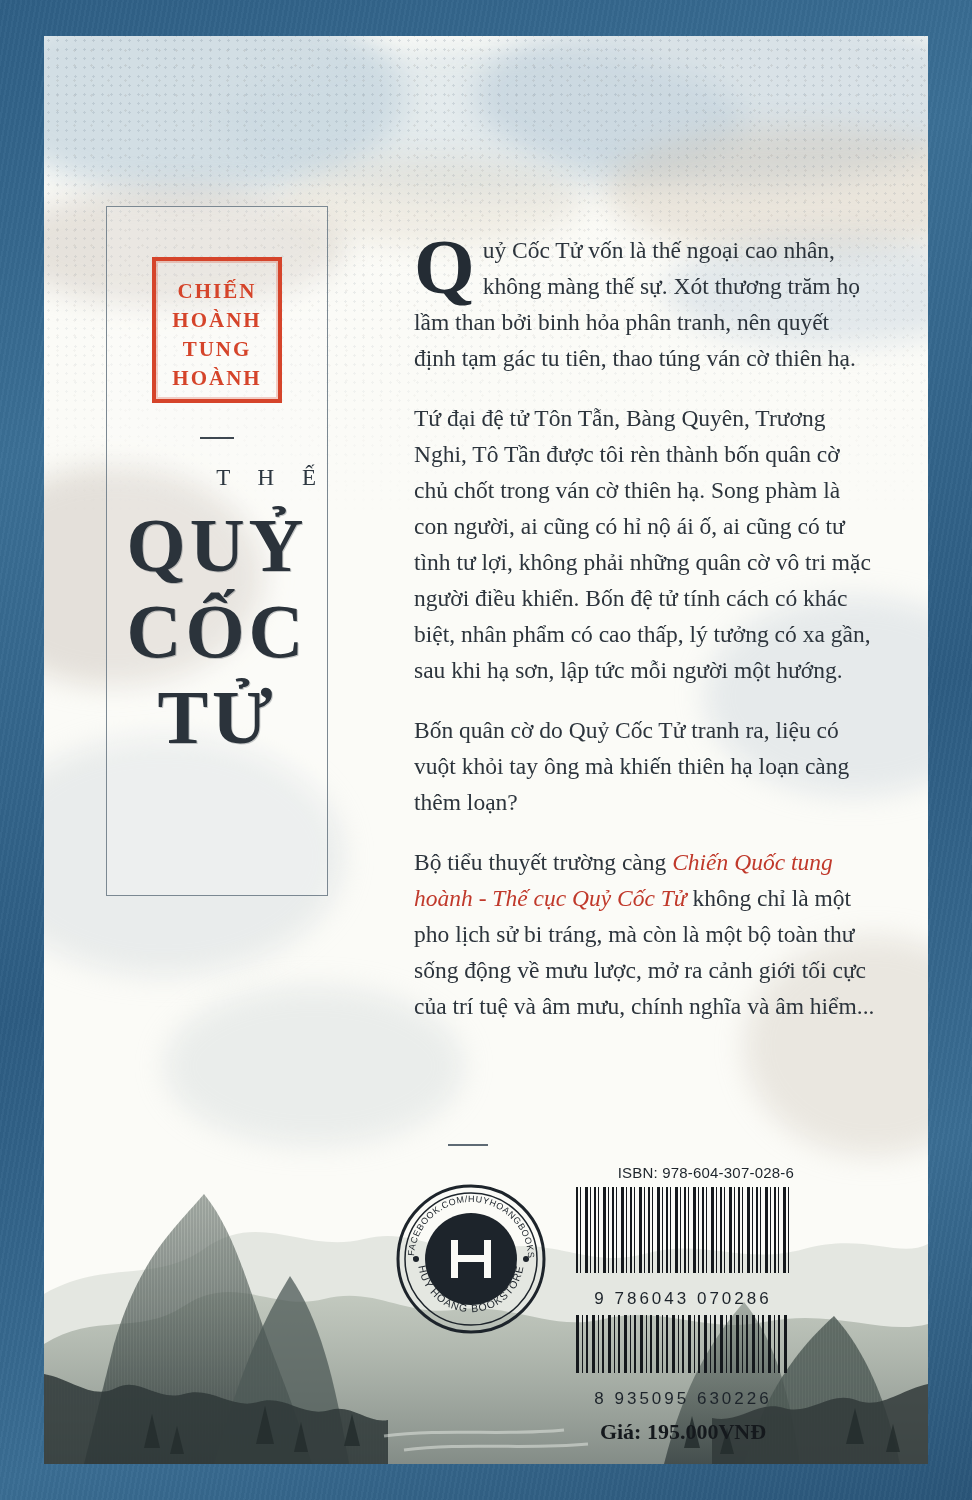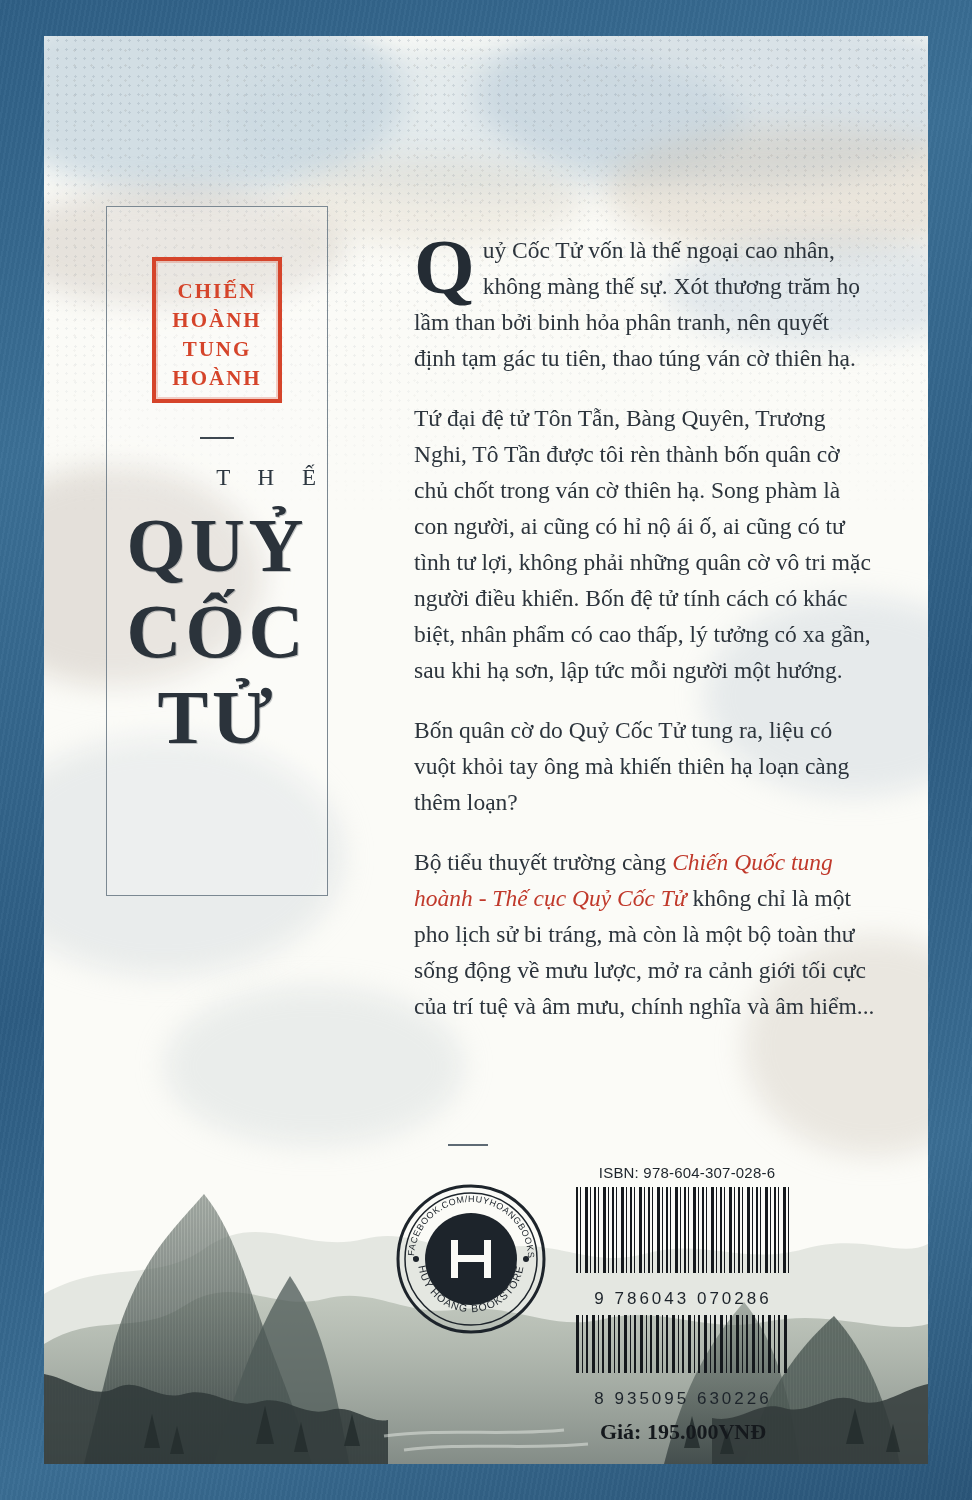--- a/index.html
+++ b/index.html
@@ -194,21 +194,21 @@
     top: 1128px;
     width: 222px;
     text-align: center;
     color: #1d242b;
     font-family: "Liberation Sans", sans-serif;
   }
   .isbn-text {
     font-size: 15px;
     letter-spacing: .2px;
     margin-bottom: 6px;
-    text-align: center;
+    text-align: right;
     padding-left: 8px;
   }
   .barcode {
     width: 214px;
     height: 86px;
     margin: 0 auto;
     background-image: repeating-linear-gradient(
       to right,
       #15191d 0px, #15191d 2px, transparent 2px, transparent 4px,
       #15191d 4px, #15191d 5px, transparent 5px, transparent 9px,
@@ -335,21 +335,21 @@
         <span>CỐC</span>
         <span>TỬ</span>
       </div>
     </div>
 
     <div class="blurb">
       <p class="dropcap-para">
         <span class="dropcap">Q</span><span>uỷ Cốc Tử vốn là thế ngoại cao nhân, không màng thế sự. Xót thương trăm họ lầm than bởi binh hỏa phân tranh, nên quyết định tạm gác tu tiên, thao túng ván cờ thiên hạ.</span>
       </p>
       <p>Tứ đại đệ tử Tôn Tẫn, Bàng Quyên, Trương Nghi, Tô Tần được tôi rèn thành bốn quân cờ chủ chốt trong ván cờ thiên hạ. Song phàm là con người, ai cũng có hỉ nộ ái ố, ai cũng có tư tình tư lợi, không phải những quân cờ vô tri mặc người điều khiển. Bốn đệ tử tính cách có khác biệt, nhân phẩm có cao thấp, lý tưởng có xa gần, sau khi hạ sơn, lập tức mỗi người một hướng.</p>
-      <p>Bốn quân cờ do Quỷ Cốc Tử tung ra, liệu có vuột khỏi tay ông mà khiến thiên hạ loạn càng thêm loạn?</p>
+      <p>Bốn quân cờ do Quỷ Cốc Tử tranh ra, liệu có vuột khỏi tay ông mà khiến thiên hạ loạn càng thêm loạn?</p>
       <p><span>Bộ tiểu thuyết trường càng </span><span class="hl">Chiến Quốc tung hoành - Thế cục Quỷ Cốc Tử</span><span> không chỉ là một pho lịch sử bi tráng, mà còn là một bộ toàn thư sống động về mưu lược, mở ra cảnh giới tối cực của trí tuệ và âm mưu, chính nghĩa và âm hiểm...</span></p>
     </div>
 
     <div class="divider"></div>
 
     <svg class="pub-stamp" viewBox="0 0 150 150">
       <defs>
         <path id="topArc" d="M 18,75 A 57,57 0 0 1 132,75"></path>
         <path id="botArc" d="M 22,75 A 53,53 0 0 0 128,75"></path>
       </defs>

